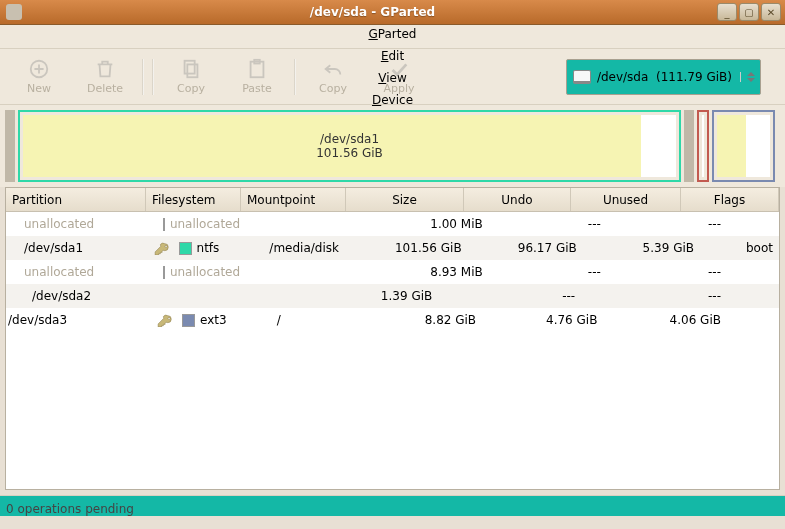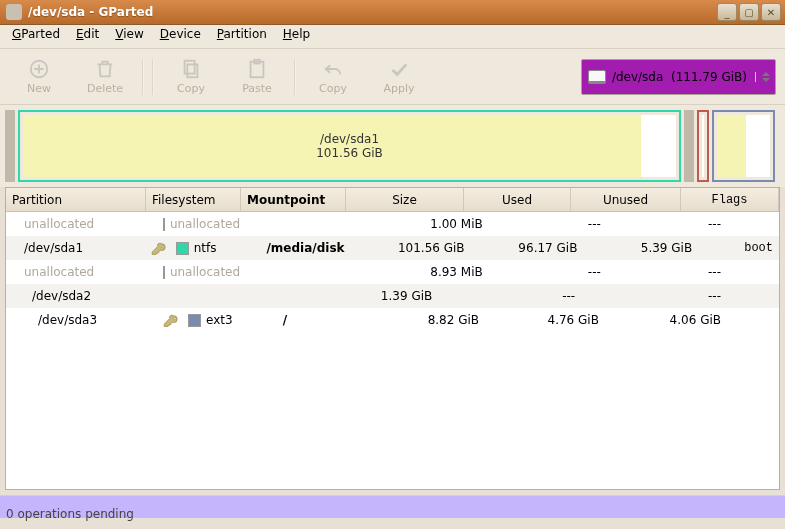--- a/index.html
+++ b/index.html
@@ -1,37 +1,37 @@
 <!DOCTYPE html>
 <html><head>
 <meta charset="utf-8">
 <style>
 * { box-sizing: border-box; margin: 0; padding: 0; font-family: "DejaVu Sans", "Bitstream Vera Sans", sans-serif; font-size: 12px; }
 body { background: #e8e0d4; width: 785px; height: 529px; overflow: hidden; }
 
 
 .titlebar { height: 25px; background: linear-gradient(#d88a4a, #b86a2a); display: flex; align-items: center; border-bottom: 1px solid #8a5a2a; }
 .titlebar .app-icon { width: 16px; height: 16px; margin: 0 6px; background: #c8c0b0; border-radius: 3px; }
-.titlebar .title { flex: 1; text-align: left; color: #fff; font-weight: bold; text-shadow: 0 1px 1px rgba(0,0,0,0.3); }
+.titlebar .title { flex: 1; text-align: center; color: #fff; font-weight: bold; text-shadow: 0 1px 1px rgba(0,0,0,0.3); }
 .titlebar .win-btns { display: flex; margin-right: 4px; gap: 2px; }
 .titlebar .win-btn { width: 20px; height: 18px; background: linear-gradient(#e8e0d0,#c8b898); border: 1px solid #9a8a6a; border-radius: 3px; display:flex; align-items:center; justify-content:center; color:#5a4a2a; font-size:10px; cursor:pointer; }
 
 
-.menubar { height: 24px; background: #efe8dc; display:flex; align-items:flex-start; padding: 0 6px; gap: 4px; border-bottom:1px solid #d8d0c0; }
+.menubar { height: 24px; background: #efe8dc; display:flex; align-items:center; padding: 0 6px; gap: 4px; border-bottom:1px solid #d8d0c0;flex-direction:column; }
 .menubar .menu-item { padding: 2px 6px; cursor:pointer; }
 .menubar .menu-item .ul { text-decoration: underline; }
 
 
 .toolbar { height: 56px; background: #efe8dc; display:flex; align-items:center; padding: 0 6px; border-bottom:1px solid #d8d0c0; }
 .toolbar .tb-btn { width:66px; height:48px; display:flex; flex-direction:column; align-items:center; justify-content:center; gap:2px; color:#b8b0a0; cursor:pointer; }
 .toolbar .tb-btn .tb-icon { width:22px; height:22px; opacity:0.35; }
 .toolbar .tb-btn .tb-label { font-size:11px; }
 .toolbar .sep { width:2px; height:36px; background: linear-gradient(90deg,#d0c8b8,#fff); margin:0 4px; }
 .toolbar .spacer { flex:1; }
-.device-combo { height:36px; border:1px solid #a8a090; background:#a21caf; display:flex; align-items:center; padding:0 6px; border-radius:2px; margin-right:3px; cursor:pointer; }
+.device-combo { height:36px; border:1px solid #a8a090; background:#14b8a6; display:flex; align-items:center; padding:0 6px; border-radius:2px; margin-right:18px; cursor:pointer; }
 .device-combo .disk-icon { width:18px; height:14px; border:1px solid #888; border-bottom-width:3px; border-radius:2px; margin-right:6px; background:#f8f8f8; }
 .device-combo .chev { width:14px; display:flex; flex-direction:column; align-items:center; gap:2px; margin-left:8px; border-left:1px solid #ccc; padding-left:6px; }
 .device-combo .chev .tri { width:0; height:0; border-left:4px solid transparent; border-right:4px solid transparent; }
 .device-combo .chev .up { border-bottom:4px solid #777; }
 .device-combo .chev .down { border-top:4px solid #777; }
 
 
 .diskmap-wrap { padding:5px; background:#efe8dc; }
 .diskmap { height:72px; display:flex; gap:3px; }
 .block { border:2px solid; display:flex; align-items:center; justify-content:center; flex-direction:column; position:relative; }
@@ -43,40 +43,40 @@
 .b-ntfs { border-color:#2fd8a8; flex:0 0 663px; }
 .b-swap { border-color:#c25a50; flex:0 0 12px; }
 .b-ext3 { border-color:#7a8ab0; flex:0 0 63px; }
 
 
 .table-wrap { margin:0 5px 5px 5px; border:1px solid #b8b0a0; background:#fff; height: 303px; }
 .thead { display:flex; height:24px; background:linear-gradient(#f4ede0,#e6ddcc); border-bottom:1px solid #c8c0b0; }
 .thead .th { padding:4px 6px; border-right:1px solid #d0c8b8; display:flex; align-items:center; cursor:pointer; }
 .col-part { width:140px; }
 .col-fs { width:95px; }
-.col-mp { width:105px;font-weight:bold; }
+.col-mp { width:105px; }
 .col-size { width:118px; justify-content:flex-end; text-align:right; }
 .col-used { width:107px; justify-content:flex-end; text-align:right; }
 .col-unused { width:110px; justify-content:flex-end; text-align:right; }
-.col-flags { flex:1;font-family:Liberation Mono, monospace; }
+.col-flags { flex:1; }
 .tbody .tr { display:flex; height:24px; align-items:center;gap:38px; }
 .tbody .tr:nth-child(even){ background:#f4f2ee; }
 .tbody .td { padding:3px 6px; display:flex; align-items:center; }
 .tbody .col-fs { gap:5px; }
 .fs-swatch { width:13px; height:13px; border:1px solid #999; }
 .sw-unalloc { background:#b0b0b0; }
 .sw-ntfs { background:#2fd8a8; }
 .sw-swap { background:#c25a50; }
 .sw-ext3 { background:#7a8ab0; }
 .muted { color:#b0a898; }
 .key-icon { width:18px; height:14px; margin-right:2px; }
 .key-icon svg { width:18px; height:14px; }
 
 
-.statusbar { height:21px; background:#c4b5fd; border-top:1px solid #d8d0c0; display:flex; align-items:flex-start; padding:11px 6px; color:#444; }
+.statusbar { height:21px; background:#14b8a6; border-top:1px solid #d8d0c0; display:flex; align-items:flex-end; padding:0 6px; color:#444; }
 
 .thead .col-size, .thead .col-used, .thead .col-unused { justify-content:center; text-align:center;}
 .tbody .col-flags { padding-left:8px; }
 </style>
 </head>
 <body>
 
 <div class="titlebar">
   <div class="app-icon"></div>
   <div class="title">/dev/sda - GParted</div>
@@ -179,21 +179,21 @@
     </div>
   </div>
 </div>
 
 <div class="table-wrap">
   <div class="thead">
     <div class="th col-part">Partition</div>
     <div class="th col-fs">Filesystem</div>
     <div class="th col-mp">Mountpoint</div>
     <div class="th col-size">Size</div>
-    <div class="th col-used">Used</div>
+    <div class="th col-used">Undo</div>
     <div class="th col-unused">Unused</div>
     <div class="th col-flags" style="justify-content:center">Flags</div>
   </div>
   <div class="tbody" id="tbody">
       <div class="tr">
         <div class="td col-part muted" style="padding-left:18px">unallocated</div>
         <div class="td col-fs muted">
           <span style="width:20px"></span>
           <span class="fs-swatch sw-unalloc"></span>
           <span>unallocated</span>
@@ -234,21 +234,21 @@
       </div>
       <div class="tr">
         <div class="td col-part " style="padding-left:26px">/dev/sda2</div>
         <div class="td col-mp"></div>
         <div class="td col-size">1.39 GiB</div>
         <div class="td col-used">---</div>
         <div class="td col-unused">---</div>
         <div class="td col-flags"></div>
       </div>
       <div class="tr">
-        <div class="td col-part " style="padding-left:32px">/dev/sda3</div>
+        <div class="td col-part " style="padding-left:2px">/dev/sda3</div>
         <div class="td col-fs ">
           <span class="key-icon"><svg viewBox="0 0 20 16">
               <path d="M12 3a4 4 0 110 8c-.7 0-1.3-.2-1.9-.5L9 11.6V13H7v1.5H5V16H1v-3.5L7.5 6c-.3-.6-.5-1.3-.5-2A4 4 0 0112 3zM13.5 5a1.2 1.2 0 100 2.4 1.2 1.2 0 000-2.4z" fill="#c8b878" stroke="#8a7a4a" stroke-width="0.6"></path>
             </svg></span>
           <span class="fs-swatch sw-ext3"></span>
           <span>ext3</span>
         </div>
         <div class="td col-mp">/</div>
         <div class="td col-size">8.82 GiB</div>
         <div class="td col-used">4.76 GiB</div>

